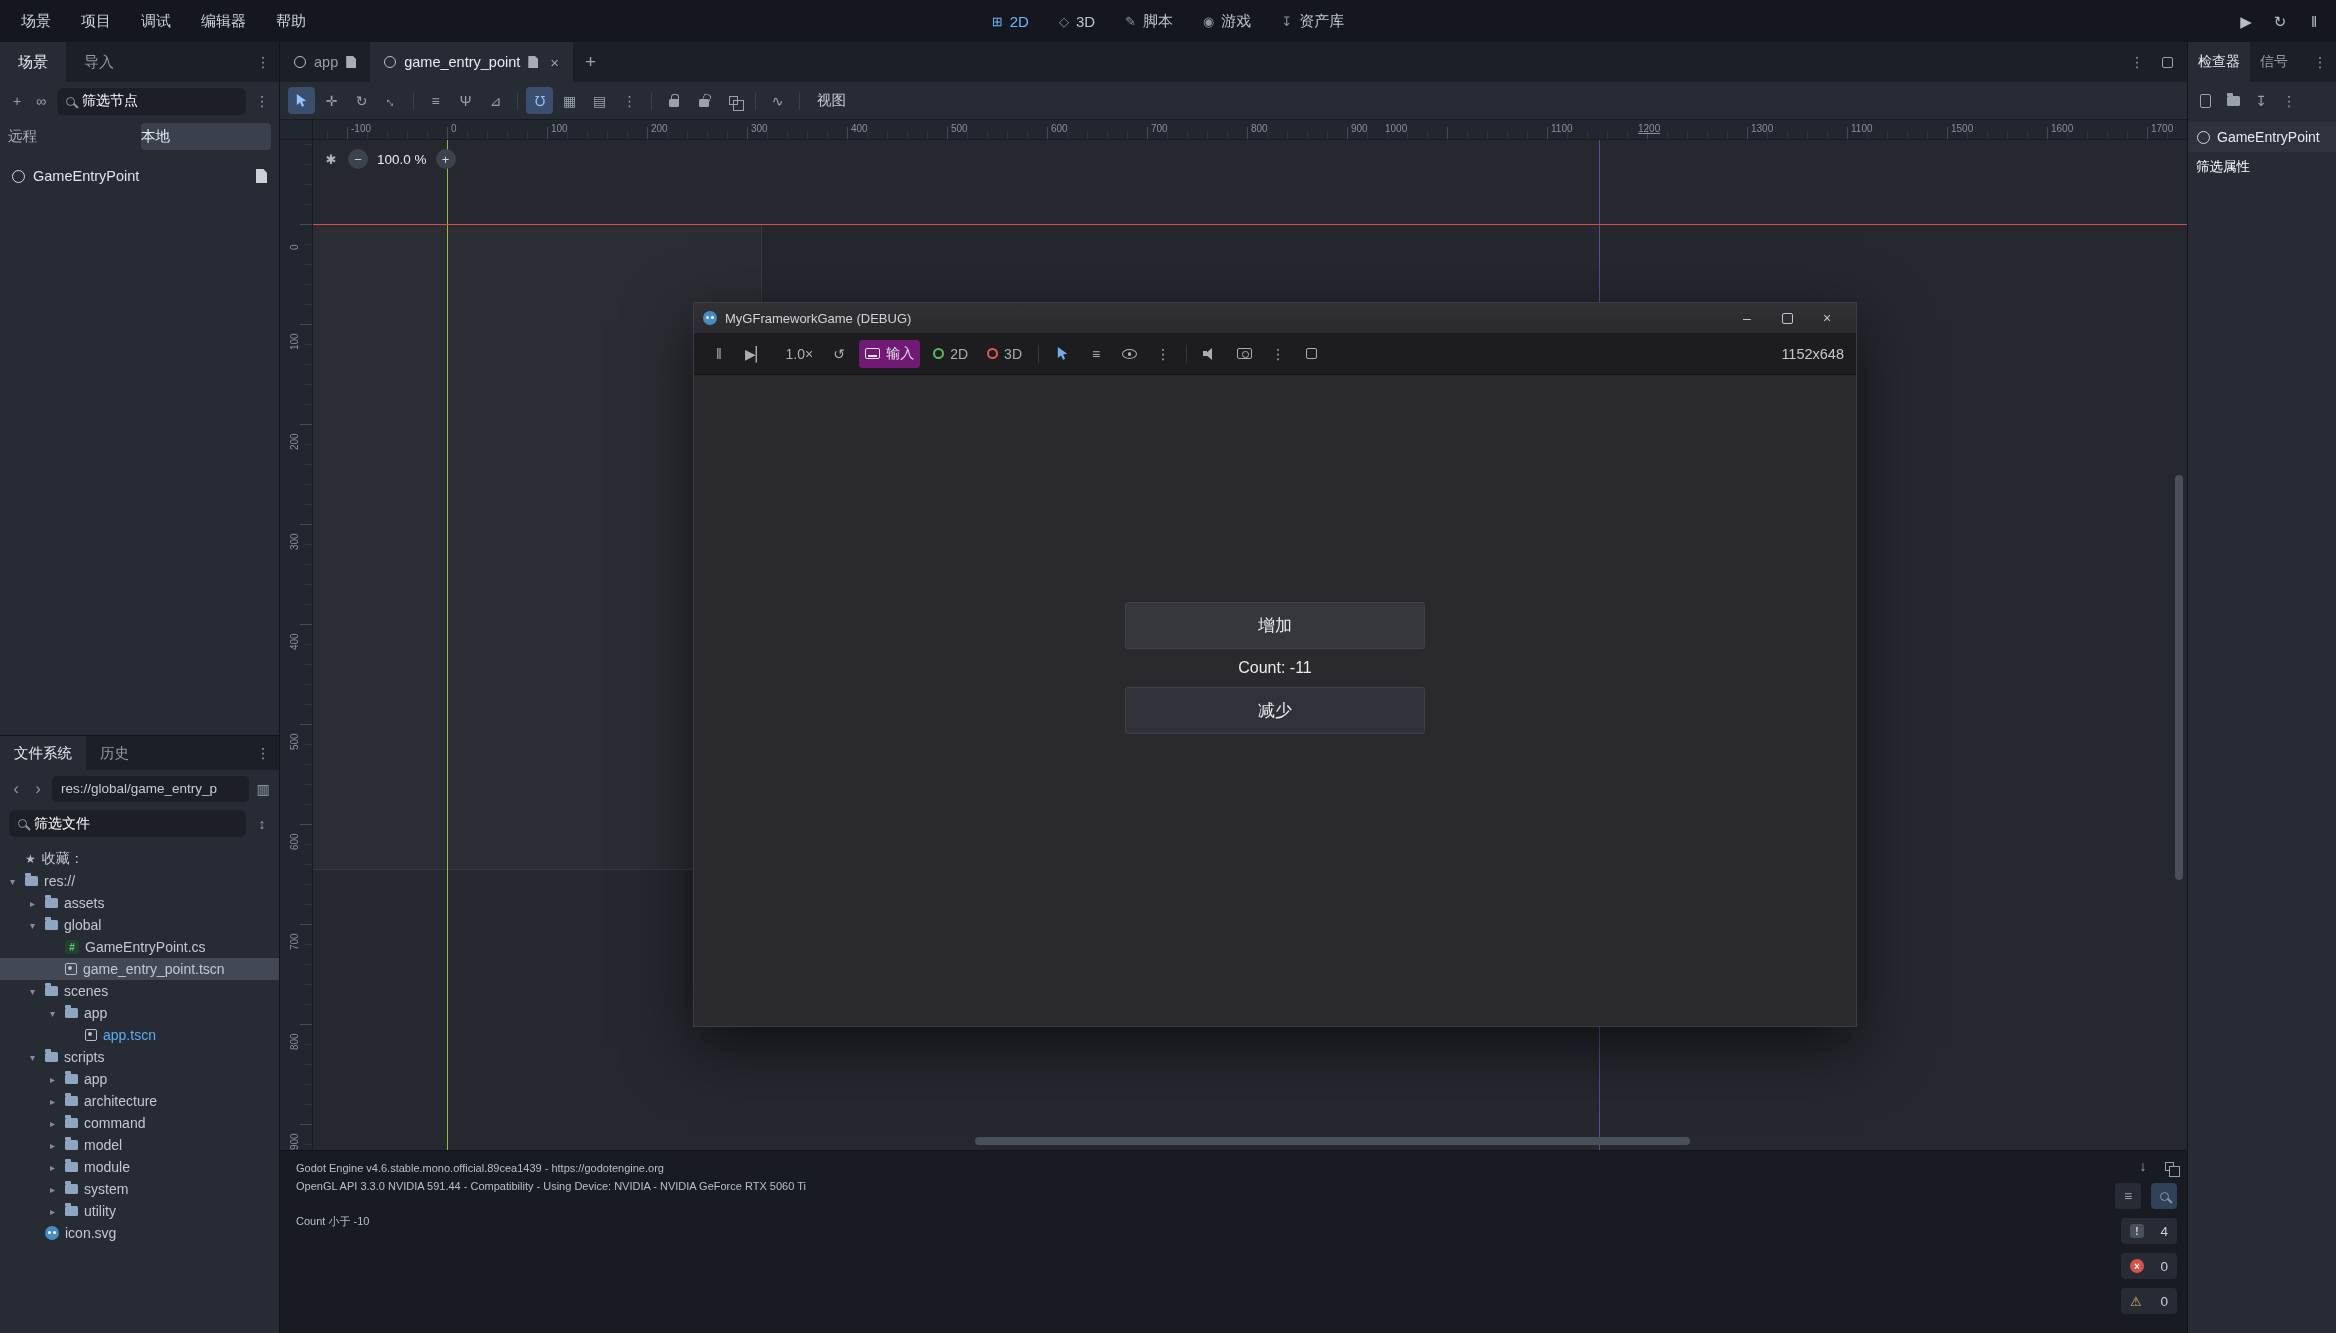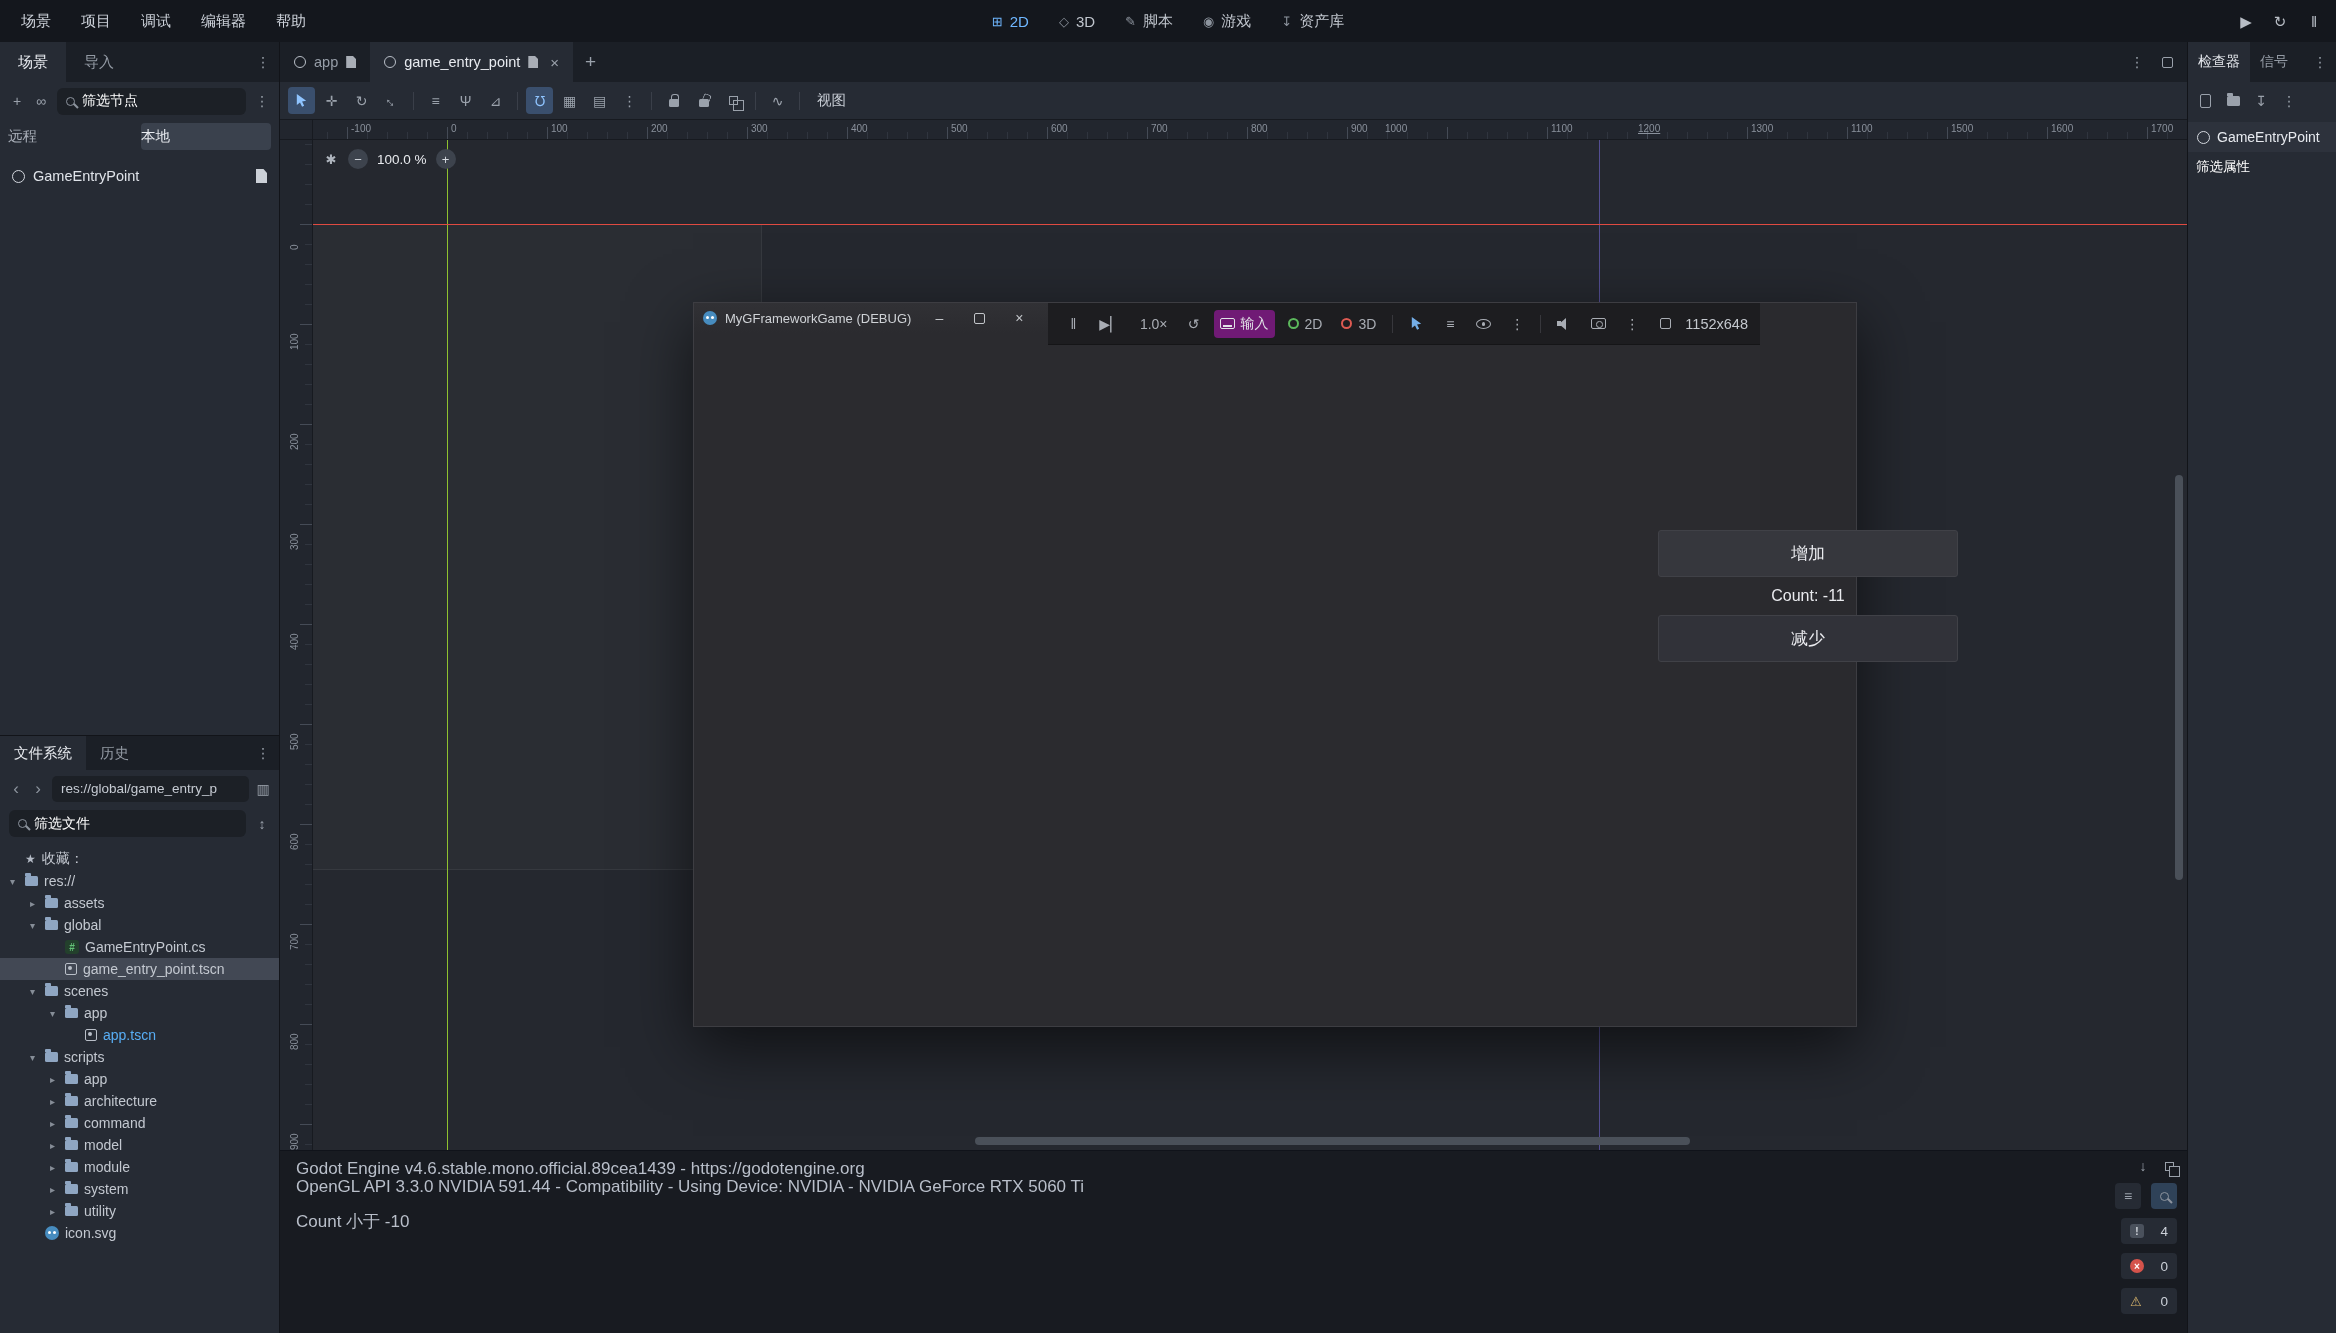--- a/index.html
+++ b/index.html
@@ -101,21 +101,21 @@
 
   #zoom-widget{position:absolute;left:10px;top:9px;display:flex;align-items:center;gap:9px;z-index:6}
   .zbtn{width:20px;height:20px;border-radius:50%;background:#3d434d;color:#d6dae0;display:flex;align-items:center;justify-content:center;font-size:13px}
   #zoom-label{color:#e8eaee;font-size:13.5px}
   #zoom-widget .icon{color:#aeb4bd;font-size:13px}
 
   #h-scroll{position:absolute;left:662px;bottom:5px;width:715px;height:8px;border-radius:4px;background:#4a5059}
   #v-scroll{position:absolute;right:4px;top:335px;width:8px;height:405px;border-radius:4px;background:#4a5059}
 
   
-  #game-window{position:absolute;left:693px;top:302px;width:1164px;height:725px;background:#2b2b2f;border:1px solid #3d3d42;box-shadow:0 20px 60px rgba(0,0,0,.6);z-index:40;display:flex;flex-direction:row}
+  #game-window{position:absolute;left:693px;top:302px;width:1164px;height:725px;background:#2b2b2f;border:1px solid #3d3d42;box-shadow:0 20px 60px rgba(0,0,0,.6);z-index:40;display:flex;flex-direction:column}
   #gw-titlebar{height:30px;background:linear-gradient(#313135,#2b2b2f);display:flex;align-items:center;padding:0 9px;gap:8px;flex:none}
   #gw-title{font-size:13px;color:#cfd2d6}
   #gw-controls{margin-left:auto;display:flex;height:30px}
   .gw-ctl{width:40px;height:30px;display:flex;align-items:center;justify-content:center;color:#c2c5c9;font-size:14px}
   #gw-toolbar{height:42px;background:#1d1d20;display:flex;align-items:center;gap:7px;padding:0 12px;border-bottom:1px solid #151517;flex:none}
   .gbtn{height:28px;min-width:26px;border-radius:4px;display:flex;align-items:center;justify-content:center;gap:6px;color:#a9adb4;font-size:14px;padding:0 6px;flex:none}
   .gbtn.active-dark{background:#701a75;color:#e1e3e7}
   .gsep{width:1px;height:18px;background:#37373c;margin:0 3px;flex:none}
   .ring{width:11px;height:11px;border-radius:50%;border:2px solid currentColor}
   .ring.green{color:#5cb85c}
@@ -141,21 +141,21 @@
   .i-spk::after{content:"";position:absolute;left:2px;top:0;border:6px solid transparent;border-right:7px solid currentColor;border-left:none}
   .i-cam{width:15px;height:11px;border:1.6px solid currentColor;border-radius:2px;position:relative;display:inline-block}
   .i-cam::after{content:"";position:absolute;left:4px;top:2px;width:4.5px;height:4.5px;border-radius:50%;border:1.4px solid currentColor}
   .i-lock{width:10px;height:8px;background:currentColor;border-radius:1.5px;position:relative;display:inline-block;margin-top:5px}
   .i-lock::before{content:"";position:absolute;left:2px;top:-5px;width:6px;height:6px;border:1.6px solid currentColor;border-bottom:none;border-radius:3px 3px 0 0}
   .i-unlock::before{left:4px;transform:rotate(22deg)}
   .cursor-svg{display:block}
 
   
   #output{position:absolute;left:280px;top:1150px;width:1907px;height:183px;background:#181b21;border-top:1px solid #10131a;z-index:45}
-  #output-lines{padding:9px 16px;font-family:"DejaVu Sans Mono",monospace;font-size:17px;line-height:17.5px;color:#b9bfca}
+  #output-lines{padding:9px 16px;font-family:"DejaVu Sans Mono",monospace;font-size:11px;line-height:17.5px;color:#b9bfca}
   #output-side{position:absolute;top:7px;right:10px;display:flex;flex-direction:column;align-items:flex-end;gap:9px}
   .oicons{display:flex;gap:10px;align-items:center}
   .sqbtn{width:26px;height:26px;border-radius:4px;background:#262b34;display:flex;align-items:center;justify-content:center;color:#9aa1ab}
   .sqbtn.hl{background:#2f4258}
   .obadge{display:flex;align-items:center;gap:8px;background:#262b34;border-radius:4px;height:26px;padding:0 9px;font-size:13.5px;color:#ccd1d9;min-width:56px;justify-content:space-between}
   .mini-sq{width:14px;height:14px;border-radius:3px;background:#4a515c;color:#d7dbe1;font-size:10px;font-weight:bold;display:flex;align-items:center;justify-content:center}
   .err-dot{width:14px;height:14px;border-radius:50%;background:#d5534b;color:#fff;font-size:10px;font-weight:bold;display:flex;align-items:center;justify-content:center}
   .warn-ic{color:#dfba6e;font-size:13px;line-height:1}
 
   

